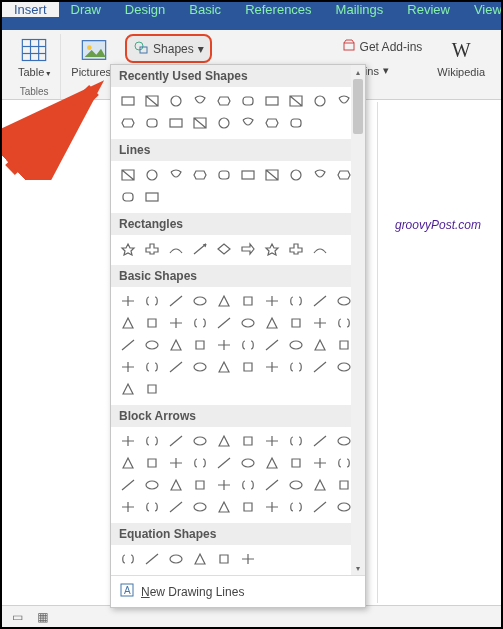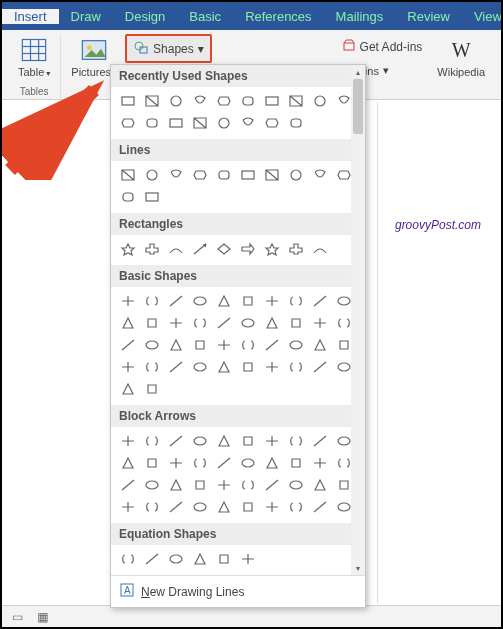--- a/index.html
+++ b/index.html
@@ -1,28 +1,28 @@
 <!DOCTYPE html>
 <html><head>
 <meta charset="utf-8">
 <style>
 * { box-sizing: border-box; margin: 0; padding: 0; font-family: "Segoe UI", sans-serif; }
 body { background: #fff; width: 503px; height: 629px; overflow: hidden; position: relative; border: 2px solid #000; }
-.ribbon-tabs { background: #2b579a; height: 28px; display: flex; align-items: center; font-size: 13px; }
+.ribbon-tabs { background: #2b579a; height: 28px; display: flex; align-items: flex-start; font-size: 13px; }
 .ribbon-tabs .tab { padding: 0 12px; display: flex; align-items: center; color: #86efac; cursor: pointer; }
 .ribbon-tabs .tab.active { background: #f3f3f3; color: #2b579a; }
 .ribbon { background: #f3f3f3; height: 70px; border-bottom: 1px solid #d0d0d0; display: flex; padding: 4px 6px 0 6px; position: relative; }
 .group { display: flex; flex-direction: column; align-items: center; padding: 0 6px; border-right: 1px solid #e0e0e0; }
 .group:last-child { border-right: none; gap: 32px; }
 .group-body { display: flex; align-items: flex-start; gap: 4px; flex: 1; }
 .group-label { font-size: 10px; color: #666; padding: 2px 0; }
 .big-btn { display: flex; flex-direction: column; align-items: center; gap: 2px; padding: 2px 4px; cursor: pointer; font-size: 11px; color: #444; }
 .big-btn .icon-box { width: 28px; height: 28px; display: flex; align-items: center; justify-content: center; }
 .big-btn .caret { font-size: 8px; margin-left: 2px; }
-.small-btn { display: flex; align-items: center; gap: 4px; padding: 3px 6px; font-size: 12px; color: #444; cursor: pointer; border: 1px solid transparent; border-radius: 2px; }
+.small-btn { display: flex; align-items: center; gap: 4px; padding: 3px 6px; font-size: 12px; color: #444; cursor: pointer; border: 1px solid transparent; border-radius: 8px; }
 .small-btn.highlighted { border: 2px solid #e34527; background: #e9e9e9; }
 .col { display: flex; flex-direction: column; gap: 1px; }
 .dropdown { position: absolute; left: 108px; top: 62px; width: 256px; background: #fff; border: 1px solid #c6c6c6; box-shadow: 2px 2px 6px rgba(0,0,0,.25); z-index: 10; max-height: 560px; display: flex; flex-direction: column; }
 .dd-scroll { overflow-y: hidden; flex: 1; position: relative; }
 .dd-section-hdr { background: #ededed; font-size: 12px; font-weight: 600; color: #555; padding: 4px 8px; }
 .dd-grid { display: flex; flex-wrap: wrap; padding: 4px 6px 6px 6px; gap: 2px; }
 .shape { width: 22px; height: 20px; display: flex; align-items: center; justify-content: center; cursor: pointer; color: #666; font-size: 14px; }
 .shape svg { width: 16px; height: 14px; stroke: #666; stroke-width: 1.2; fill: none; }
 .dd-footer { border-top: 1px solid #ddd; padding: 6px 8px; font-size: 12px; color: #444; display: flex; align-items: center; gap: 6px; cursor: pointer; }
 .dd-footer span.u { text-decoration: underline; }

